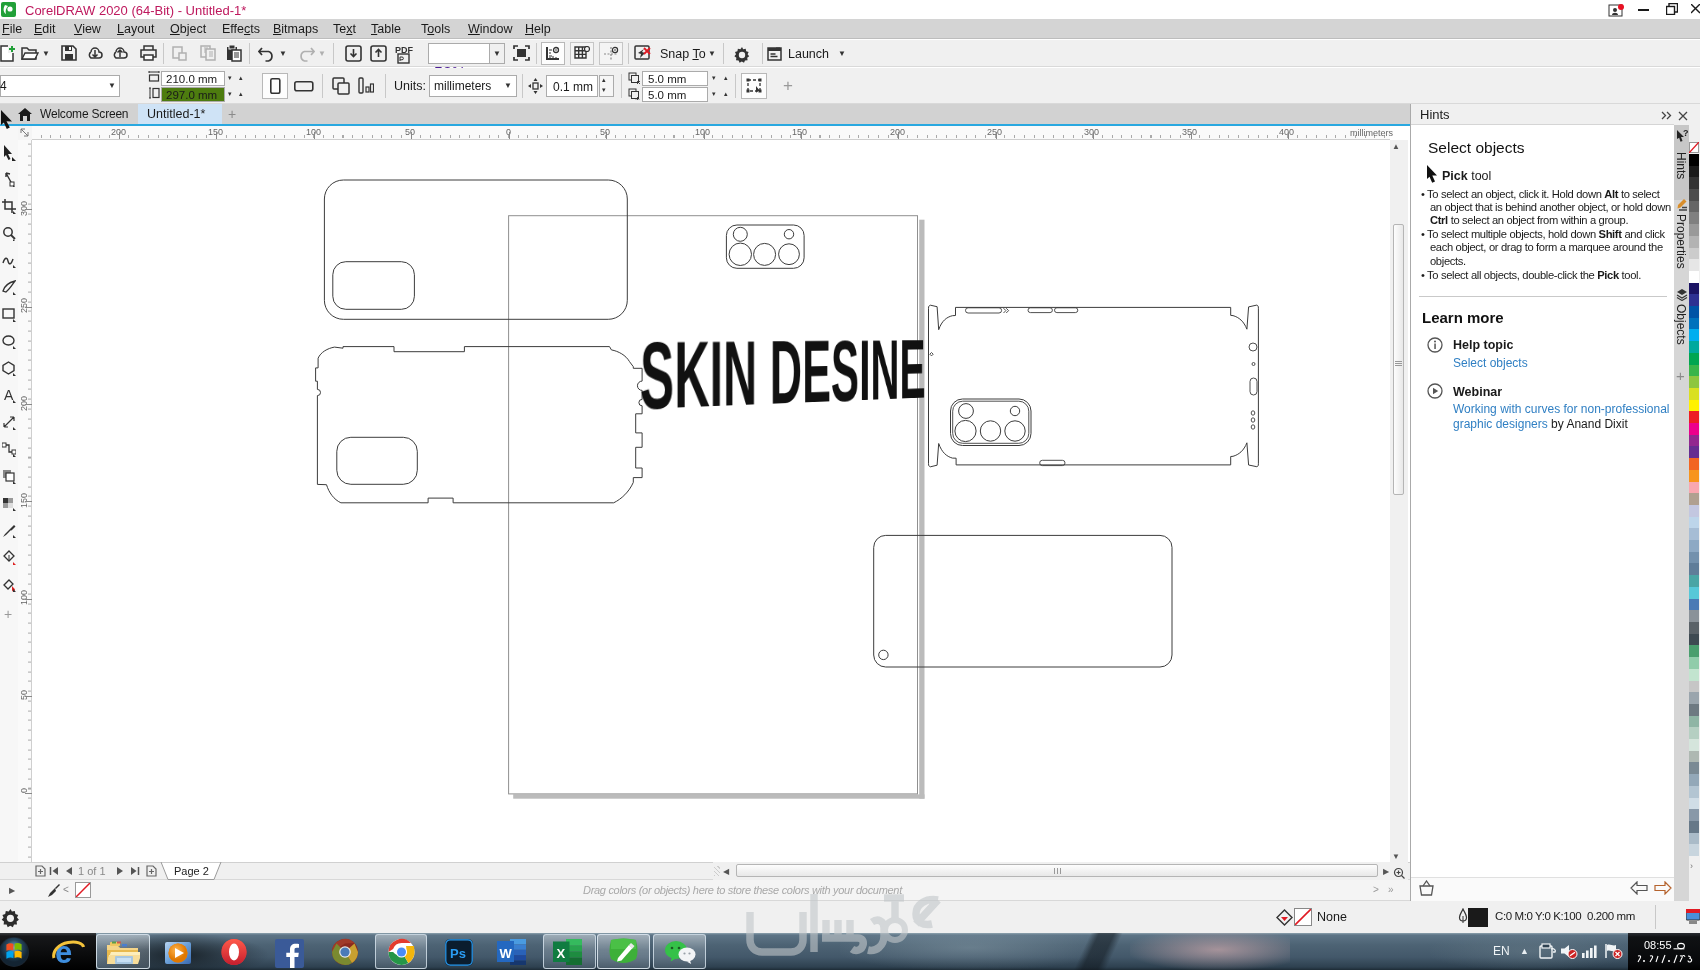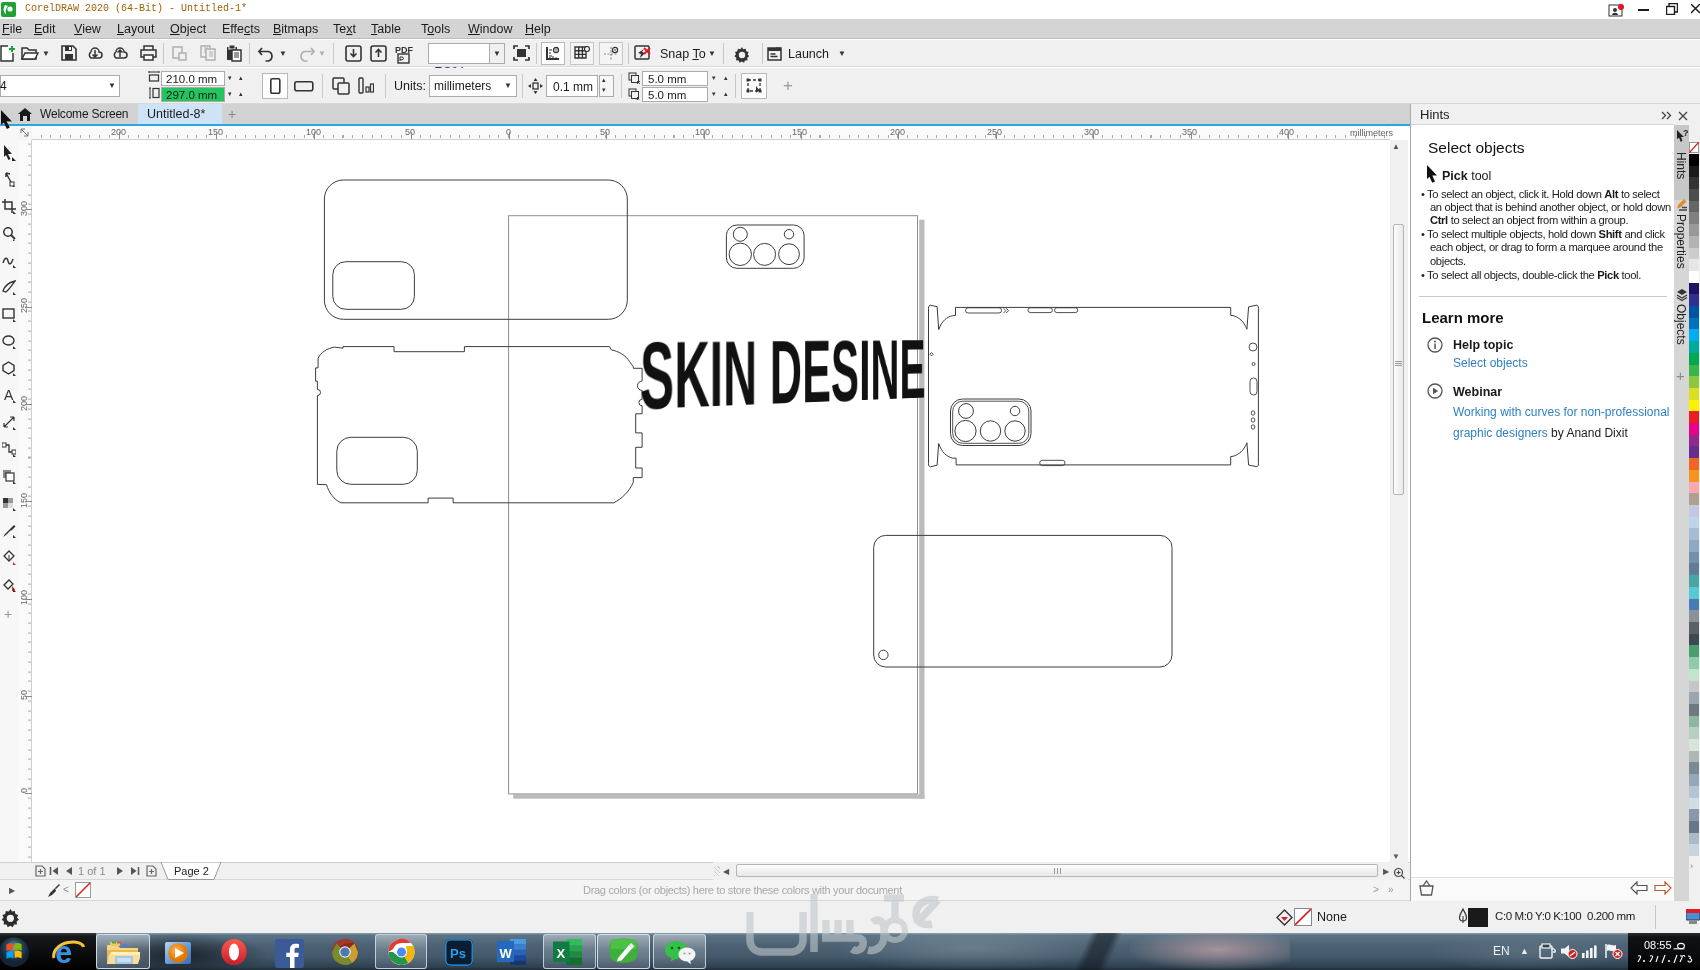--- a/index.html
+++ b/index.html
@@ -13,21 +13,21 @@
 <div id="app">
 
 <div class="abs" style="left:0;top:0;width:1700px;height:19px;background:#ffffff;"></div>
 
 <svg class="abs" style="left:1px;top:2px;" width="15" height="15">
       <rect x="0" y="0" width="15" height="15" rx="2" fill="#21a038"></rect>
       <path d="M4 3 c-2 3 -2 7 1 9 c-1 -3 0 -6 2 -8 z" fill="#fff"></path>
       <circle cx="9" cy="7" r="2.6" fill="#fff"></circle>
     </svg>
 
-<div class="abs" style="left:25px;top:3px;font-size:10px;color:#a16207;font-family:Liberation Mono, monospace;">CorelDRAW 2020 (64-Bit) - Untitled-1*</div>
+<div class="abs" style="left:25px;top:3px;font-size:13px;color:#be185d;">CorelDRAW 2020 (64-Bit) - Untitled-1*</div>
 
 <svg class="abs" style="left:1608px;top:4px;" width="16" height="13">
       <rect x="1" y="1" width="13" height="11" fill="none" stroke="#333"></rect>
       <circle cx="7" cy="6" r="2" fill="#333"></circle>
       <path d="M4 11 c0-3 6-3 6 0 z" fill="#333"></path>
       <circle cx="13" cy="3" r="3" fill="#e81123"></circle>
     </svg>
 
 <div class="abs" style="left:1638px;top:9px;width:11px;height:2px;background:#1a1a1a;"></div>
 
@@ -218,21 +218,21 @@
 
   <div class="abs" style="left:161px;top:3px;width:64px;height:15px;background:#fff;border:1px solid #ababab;font-size:11.5px;color:#1a1a1a;padding:1px 0 0 4px;">210.0 mm</div>
   <span class="abs" style="left:228px;top:6px;font-size:7px;color:#333;">▾</span>
       <span class="abs" style="left:239px;top:6px;font-size:7px;color:#333;">▴</span>
 
   <svg class="abs" style="left:149px;top:87px;margin-top:-68px" width="11" height="12">
         <path d="M1 1 v10 M0 1 h2 M0 11 h2" stroke="#333"></path>
         <rect x="4" y="1.5" width="6" height="9" fill="none" stroke="#333" stroke-width="1.2"></rect>
       </svg>
 
-  <div class="abs" style="left:161px;top:19px;width:64px;height:15px;background:#22c55e;border:1px solid #ababab;font-size:11.5px;color:#1a1a1a;padding:1px 0 0 4px;">297.0 mm</div>
+  <div class="abs" style="left:161px;top:19px;width:64px;height:15px;background:#4d7c0f;border:1px solid #ababab;font-size:11.5px;color:#1a1a1a;padding:1px 0 0 4px;">297.0 mm</div>
   <span class="abs" style="left:228px;top:22px;font-size:7px;color:#333;">▾</span>
       <span class="abs" style="left:239px;top:22px;font-size:7px;color:#333;">▴</span>
 
   <div class="abs" style="left:262px;top:5px;width:26px;height:26px;background:#fdfdfd;border:1px solid #b8b8b8;"></div>
   <svg class="abs" style="left:270px;top:10px" width="11" height="16">
         <rect x="0.8" y="0.8" width="9" height="14.5" rx="1.5" fill="none" stroke="#333" stroke-width="1.6"></rect>
       </svg>
 
   <div class="abs" style="left:291px;top:5px;width:26px;height:26px;"></div>
   <svg class="abs" style="left:294px;top:13px" width="20" height="11">
@@ -306,21 +306,21 @@
 
 <div class="abs" style="left:0;top:104px;width:1700px;height:20px;background:#d2d2d2;"></div>
 
 <svg class="abs" style="left:18px;top:108px;" width="14" height="13">
       <path d="M7 0 L14 6 L12 6 L12 13 L9 13 L9 8 L5 8 L5 13 L2 13 L2 6 L0 6 Z" fill="#1a1a1a"></path>
     </svg>
 
 <div class="abs" style="left:40px;top:107px;font-size:12px;letter-spacing:-0.2px;color:#1a1a1a;">Welcome Screen</div>
 
 <div class="abs" style="left:138px;top:104px;width:84px;height:20px;background:#cfe3f6;"></div>
-<div class="abs" style="left:147px;top:107px;font-size:12.5px;color:#1a1a1a;">Untitled-8*</div>
+<div class="abs" style="left:147px;top:107px;font-size:12.5px;color:#1a1a1a;">Untitled-1*</div>
 
 <div class="abs" style="left:228px;top:106px;font-size:14px;color:#8a8a8a;">+</div>
 
 <div class="abs" style="left:0;top:124px;width:1410px;height:2px;background:#29a8e0;"></div>
 
 <div class="abs" style="left:0;top:126px;width:18px;height:744px;background:#f7f7f7;"></div>
 <div class="abs" id="toolbox" style="left:0;top:132px;width:18px;height:744px;">
 
   <svg class="abs" style="left:1px;top:13px" width="15" height="16">
         <path d="M3 0 L11 9 L7 9 L9.5 14 L7.5 15 L5 10 L3 12 Z" fill="#222"></path>
@@ -632,21 +632,21 @@
   <svg class="abs" style="left:46px;top:3px" width="14" height="15">
         <path d="M9 5 L13 1 l1 1 L10 6 Z M9 5 L4 10 l-2 4 l4 -2 l4 -4 z" fill="#333"></path>
       </svg>
   <div class="abs" style="left:63px;top:4px;font-size:10px;color:#888;">&lt;</div>
 
   <div class="abs" style="left:75px;top:2px;width:16px;height:16px;background:#fff;border:1px solid #999;"></div>
   <svg class="abs" style="left:76px;top:3px" width="14" height="14">
         <path d="M0 14 L14 0" stroke="#e01b24" stroke-width="1.5"></path>
       </svg>
 
-  <div class="abs" style="left:583px;top:4px;font-size:11px;letter-spacing:-0.3px;color:#a8a8a8;">Drag colors (or objects) here to store these colors with your document</div>
+  <div class="abs" style="left:583px;top:4px;font-size:11px;letter-spacing:-0.3px;font-style:italic;color:#a8a8a8;">Drag colors (or objects) here to store these colors with your document</div>
   <div class="abs" style="left:1373px;top:4px;font-size:10px;color:#999;">&gt;</div>
   <div class="abs" style="left:1388px;top:4px;font-size:10px;color:#999;">»</div>
 </div>
 
 <div class="abs" style="left:0;top:901px;width:1700px;height:32px;background:#f0f0f0;"></div>
 <div class="abs" id="statusbar" style="left:0;top:901px;width:1700px;height:32px;">
 
   <svg class="abs" style="left:0px;top:6px" width="21" height="21">
         <path d="M10.5 2 L11.9 4.6 L14.8 4.1 L15.4 7 L18.2 7.9 L17 10.5 L18.9 12.8 L16.6 14.6 L17 17.5 L14 17.6 L12.9 20.3 L10.3 18.8 L7.7 20.3 L6.6 17.6 L3.6 17.5 L4 14.6 L1.7 12.8 L3.6 10.5 L2.4 7.9 L5.2 7 L5.8 4.1 L8.7 4.6 Z" fill="#2b2b2b"></path>
         <circle cx="10.4" cy="11.3" r="3.6" fill="#f0f0f0"></circle>
@@ -722,21 +722,21 @@
 
   <div class="abs" style="left:42px;top:252px;font-size:12px;color:#2f7fc3;">Select objects</div>
 
   <svg class="abs" style="left:16px;top:279px" width="16" height="16">
         <circle cx="8" cy="8" r="7" fill="none" stroke="#555" stroke-width="1.3"></circle>
         <path d="M6 4.8 L11.2 8 L6 11.2 Z" fill="#555"></path>
       </svg>
 
   <div class="abs" style="left:42px;top:281px;font-size:12.5px;font-weight:bold;color:#1a1a1a;">Webinar</div>
 
-  <div class="abs" style="left:42px;top:298px;font-size:12px;line-height:21px;color:#2f7fc3;">Working with curves for non-professional<br>graphic designers <span style="color:#1a1a1a;">by Anand Dixit</span></div>
+  <div class="abs" style="left:42px;top:298px;font-size:12px;line-height:15px;color:#2f7fc3;">Working with curves for non-professional<br>graphic designers <span style="color:#1a1a1a;">by Anand Dixit</span></div>
 
   <div class="abs" style="left:0;top:773px;width:264px;height:24px;background:#fafafa;border-top:1px solid #e0e0e0;"></div>
 
   <svg class="abs" style="left:7px;top:776px" width="17" height="16">
         <path d="M2 6 h13 l-1.5 9 h-10 z" fill="none" stroke="#555" stroke-width="1.3"></path>
         <path d="M5 6 L8.5 1 L12 6" fill="none" stroke="#555" stroke-width="1.3"></path>
       </svg>
 
   <svg class="abs" style="left:219px;top:777px" width="18" height="14">
         <path d="M7 1 L1 7 L7 13 V9.5 H17 V4.5 H7 Z" fill="none" stroke="#555" stroke-width="1.2"></path>

